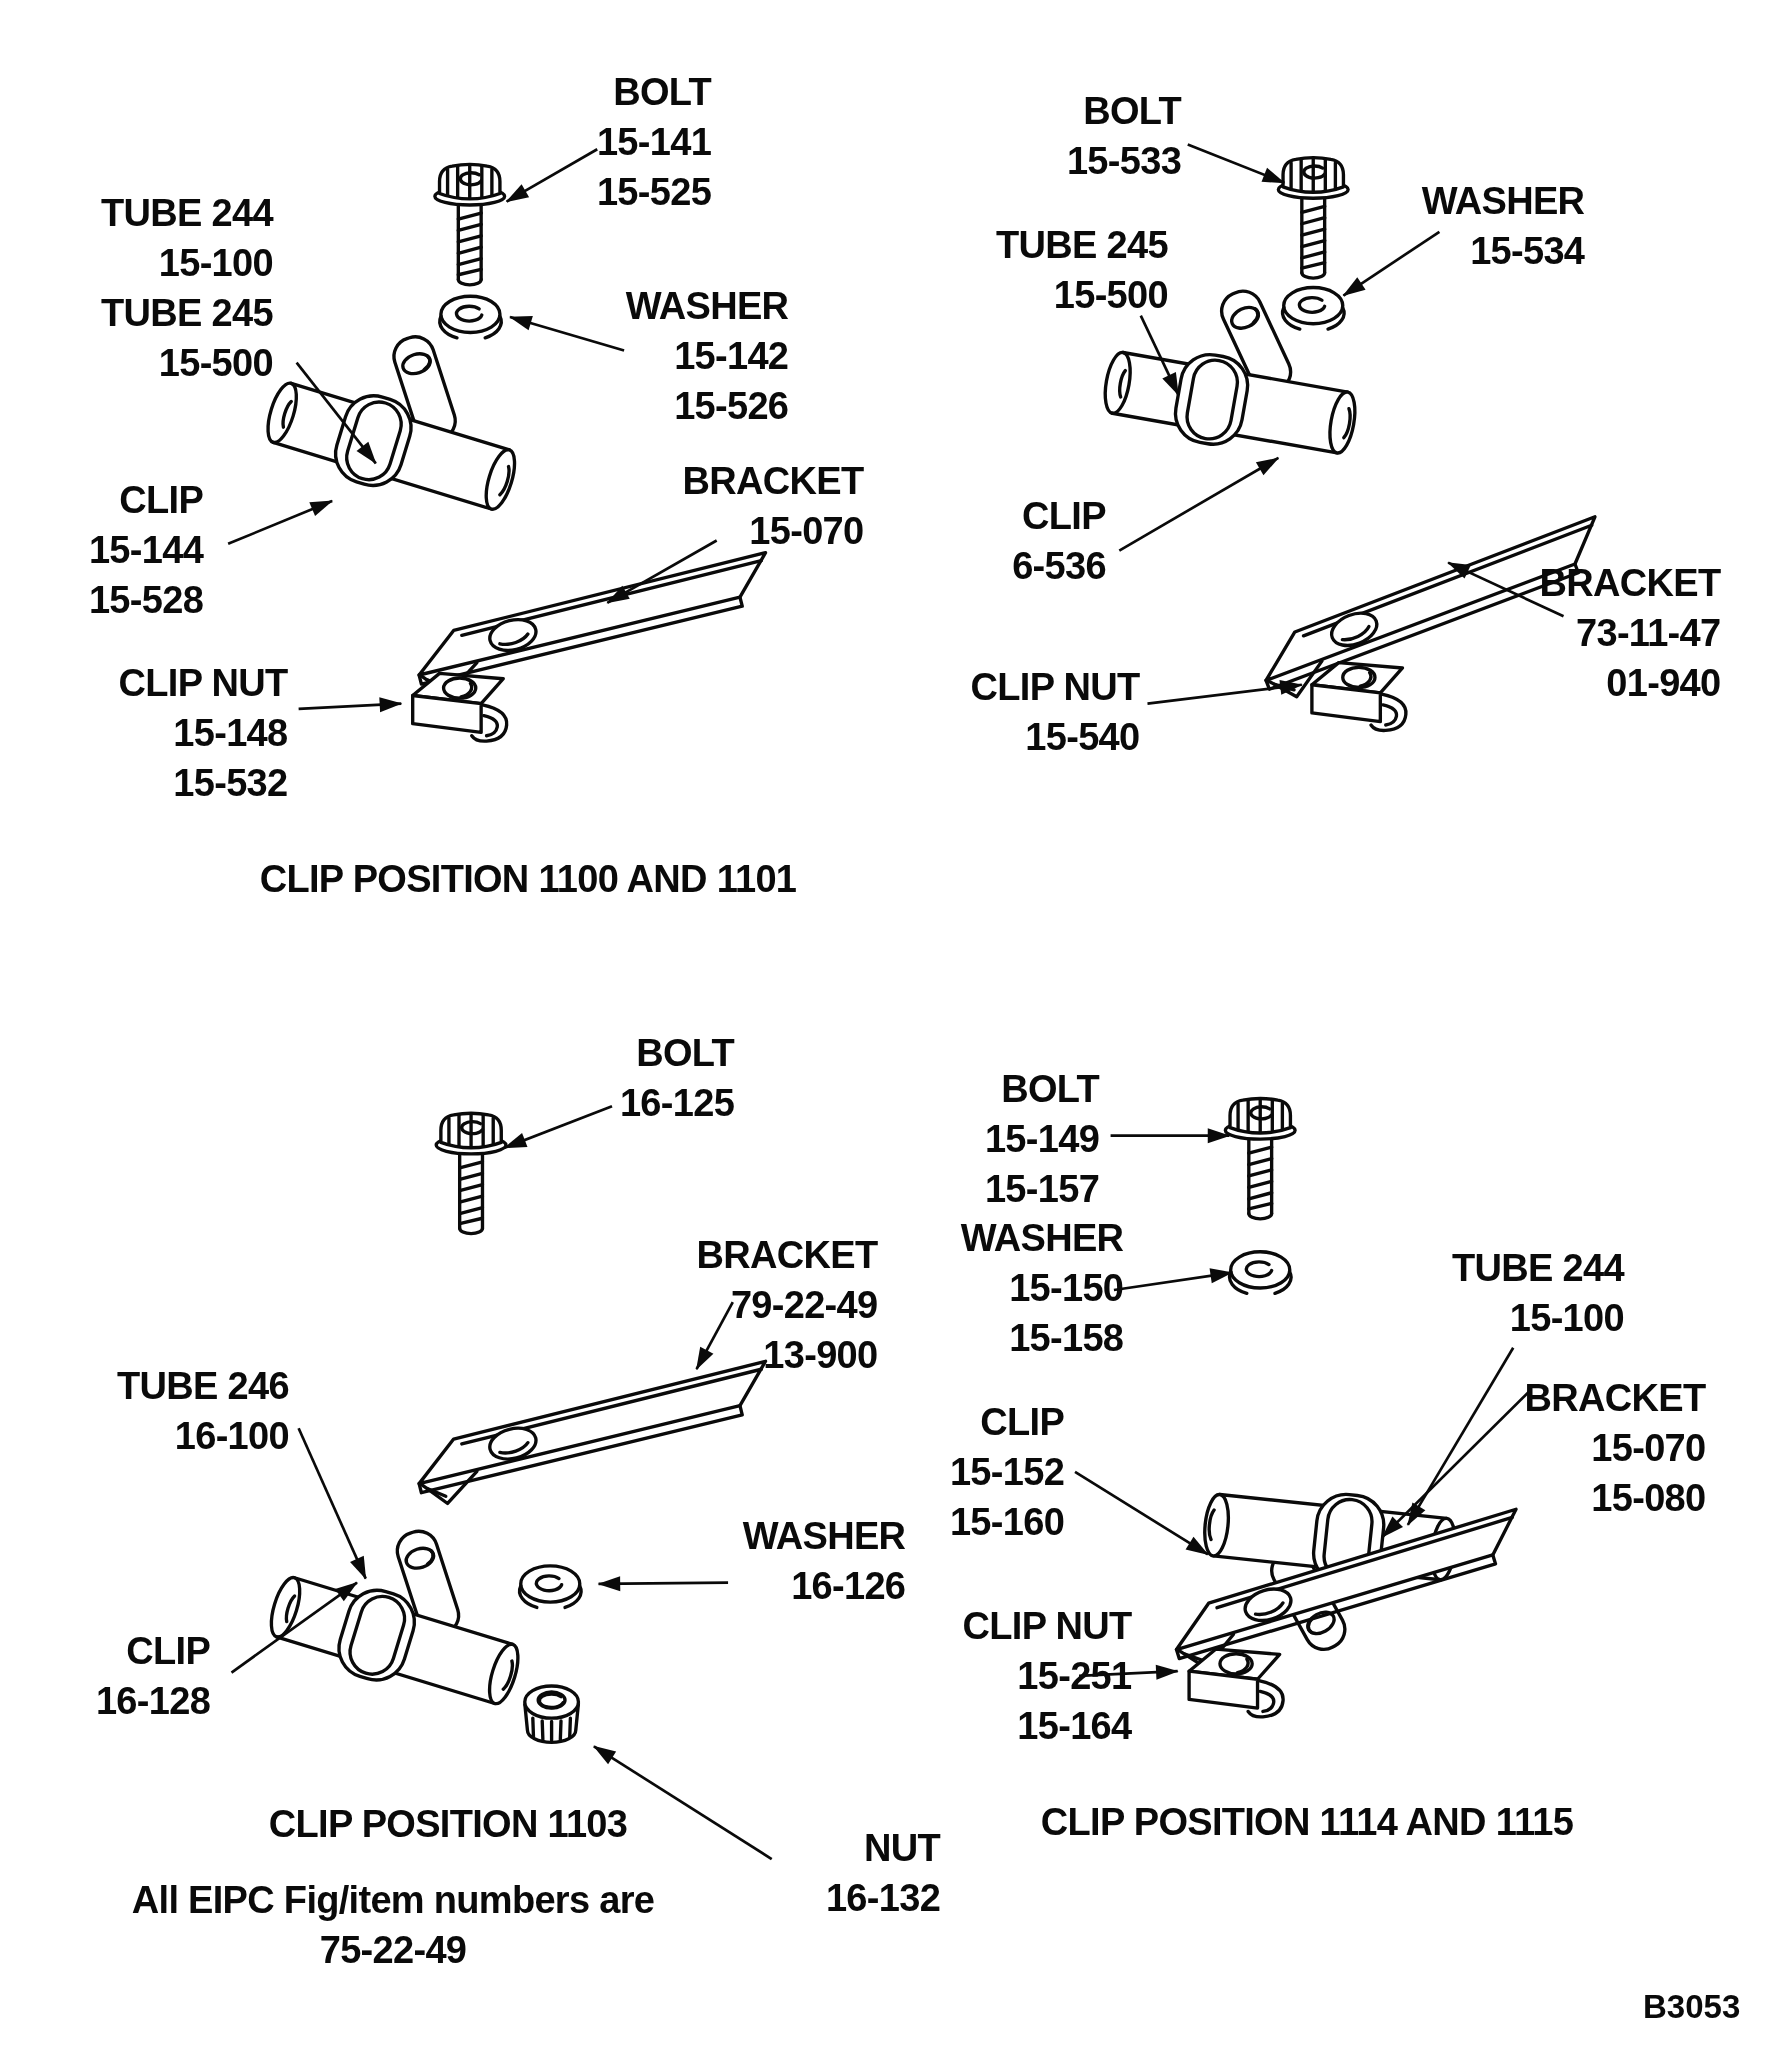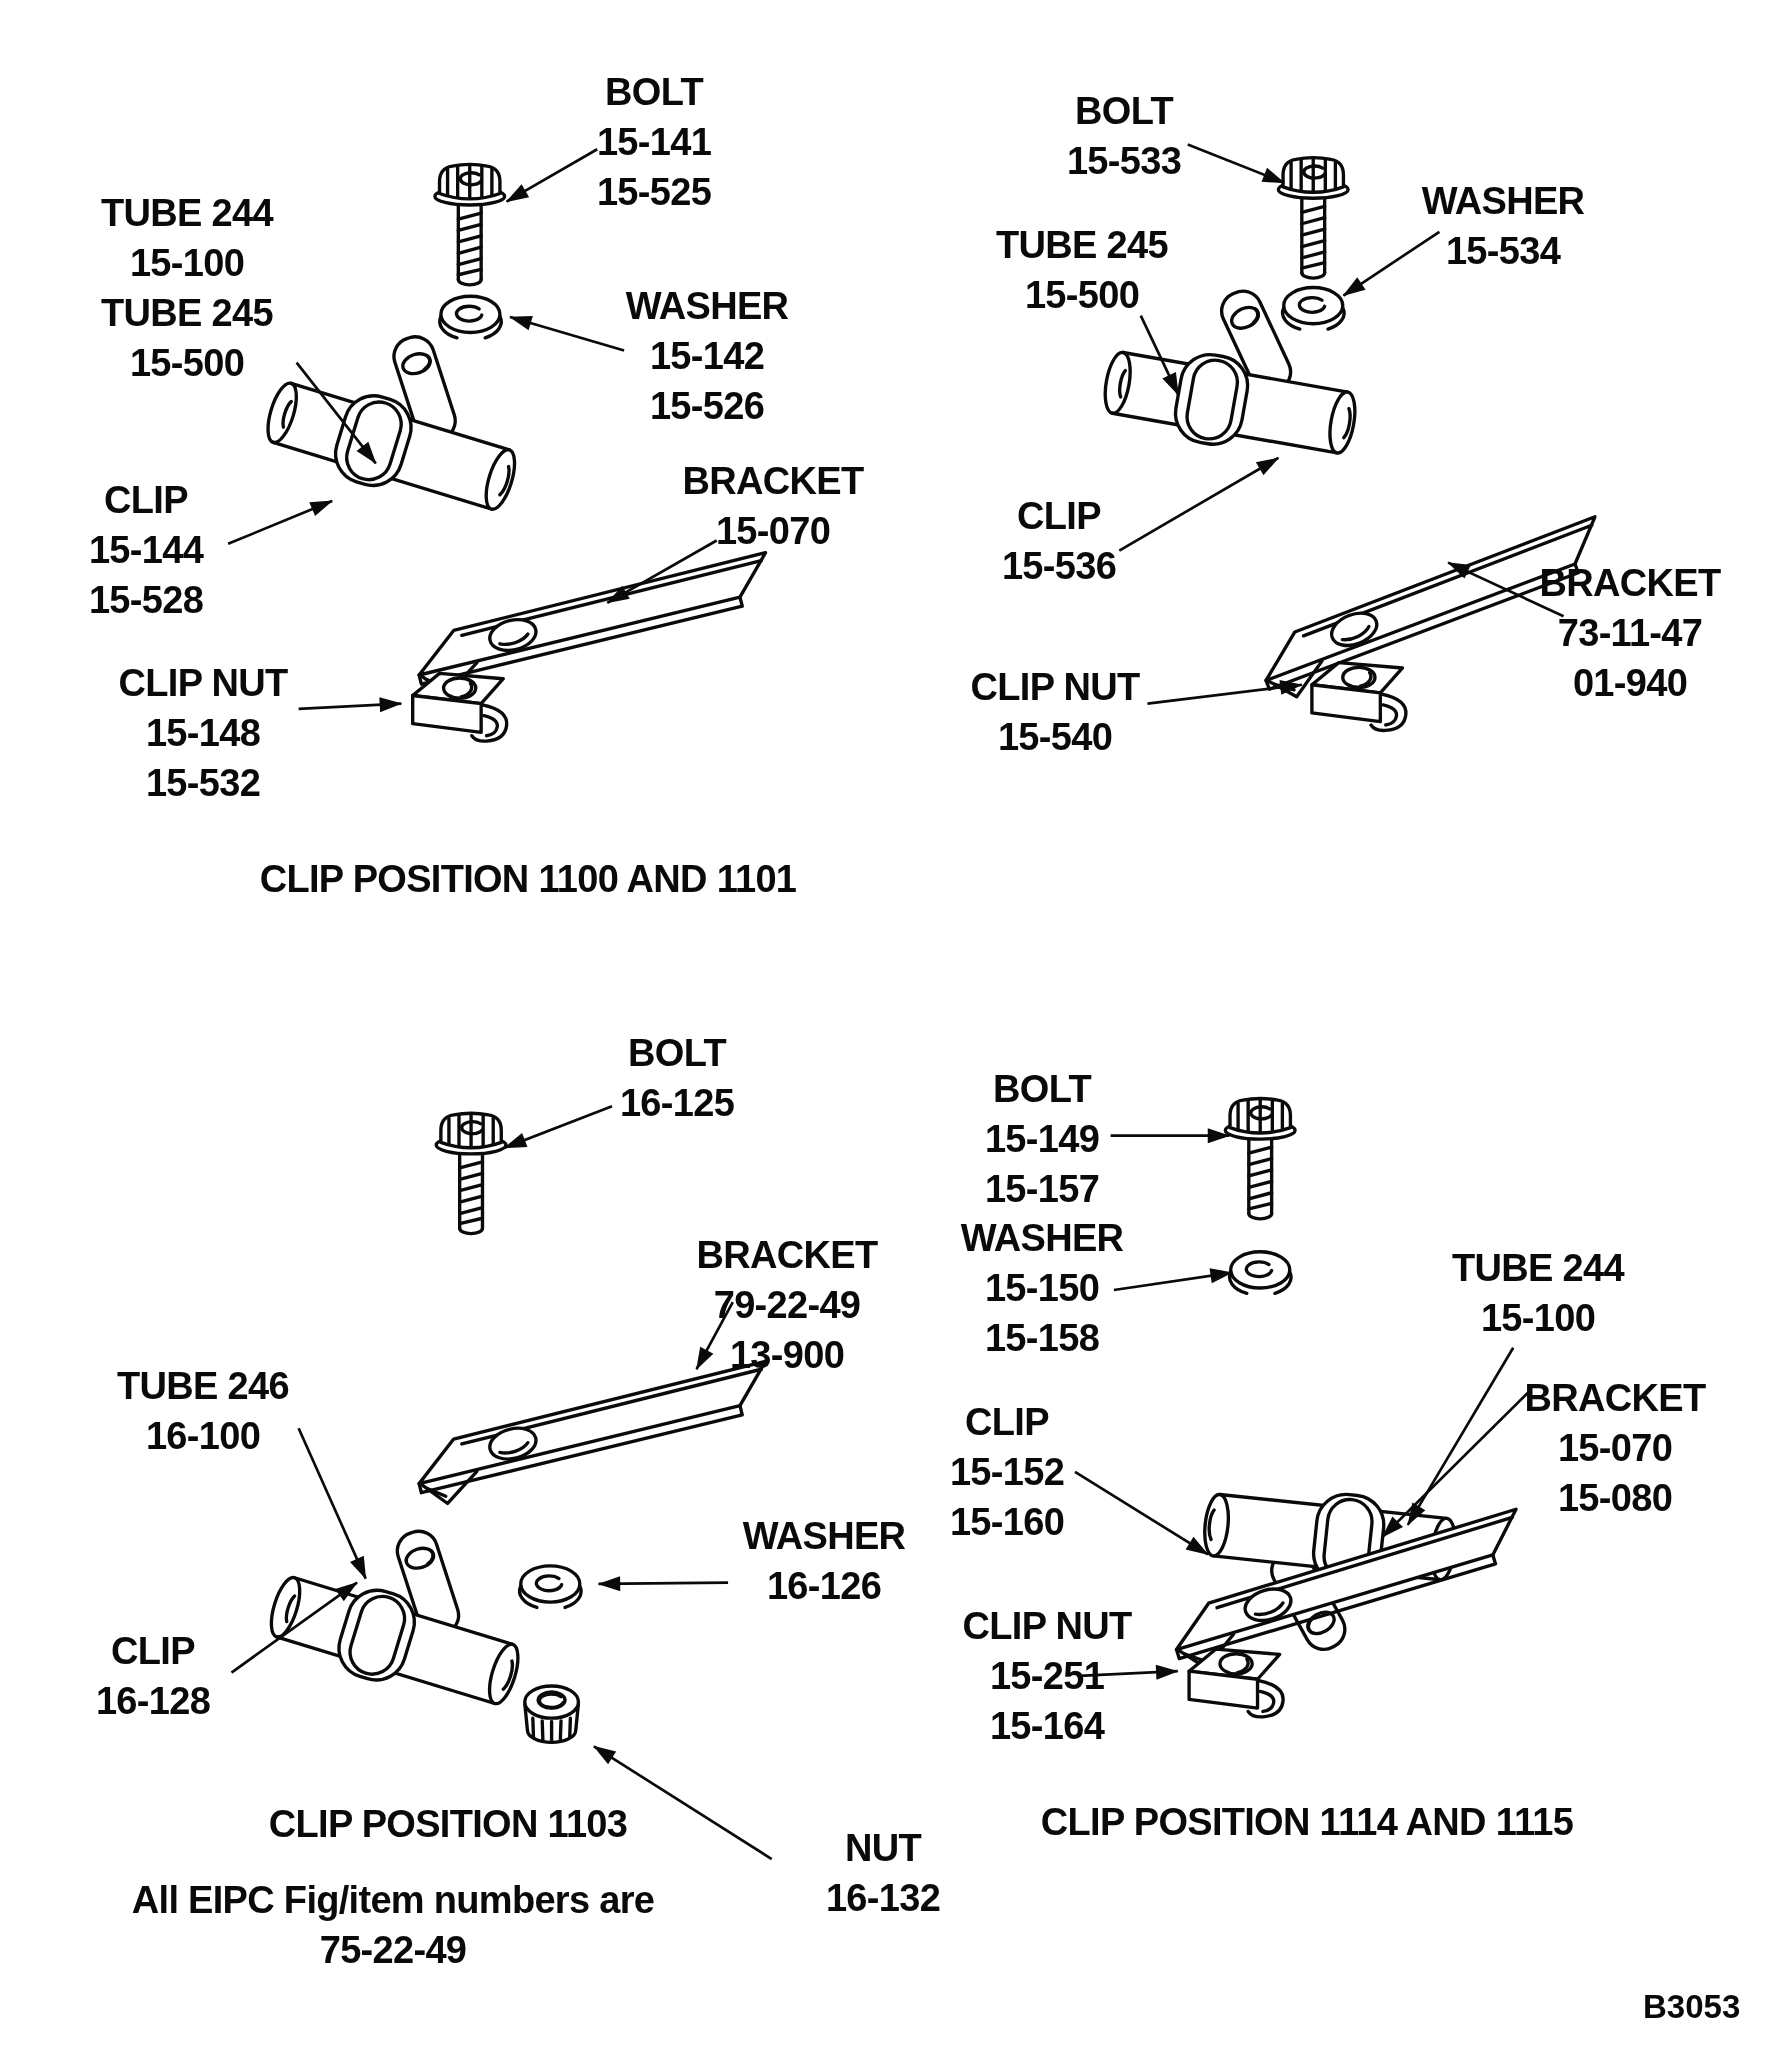--- a/index.html
+++ b/index.html
@@ -1,18 +1,18 @@
 <!DOCTYPE html>
 <html style="font-size:10.7px"><head>
 <meta charset="utf-8">
 <style>
   html,body{margin:0;padding:0;background:#e8e8e8;}
   #page{position:relative;width:1787px;height:2056px;background:#ffffff;overflow:hidden;
         font-family:"Liberation Sans", sans-serif;color:#0a0a0a;}
-  .lbl{position:absolute;transform:translateX(-50%);text-align:center;white-space:nowrap;
+  .lbl{position:absolute;transform:translateX(-50%);text-align:right;white-space:nowrap;
        font-size:38px;font-weight:bold;line-height:50px;letter-spacing:-0.7px;}
   .caption{position:absolute;transform:translateX(-50%);white-space:nowrap;
        font-size:38px;font-weight:bold;letter-spacing:-0.7px;}
   .footer-line{position:absolute;transform:translateX(-50%);white-space:nowrap;
        font-size:38px;font-weight:bold;letter-spacing:-0.7px;}
   .docnum{position:absolute;font-size:33px;font-weight:bold;letter-spacing:0px;}
   svg.art{position:absolute;left:0;top:0;}
   svg.art *{vector-effect:none;}
   .ink{stroke:#0a0a0a;stroke-width:5;fill:none;stroke-linecap:round;stroke-linejoin:round;}
   .inkf{stroke:#0a0a0a;stroke-width:5;fill:#ffffff;stroke-linejoin:round;}
@@ -185,21 +185,21 @@
   <div class="lbl" style="left:1503px;top:176px">
     <div>WASHER</div>
     <div>15-534</div>
   </div>
   <div class="lbl" style="left:1082px;top:220px">
     <div>TUBE 245</div>
     <div>15-500</div>
   </div>
   <div class="lbl" style="left:1059px;top:491px">
     <div>CLIP</div>
-    <div>15-536</div>
+    <div>6-536</div>
   </div>
   <div class="lbl" style="left:1630px;top:558px">
     <div>BRACKET</div>
     <div>73-11-47</div>
     <div>01-940</div>
   </div>
   <div class="lbl" style="left:1055px;top:662px">
     <div>CLIP NUT</div>
     <div>15-540</div>
   </div>

